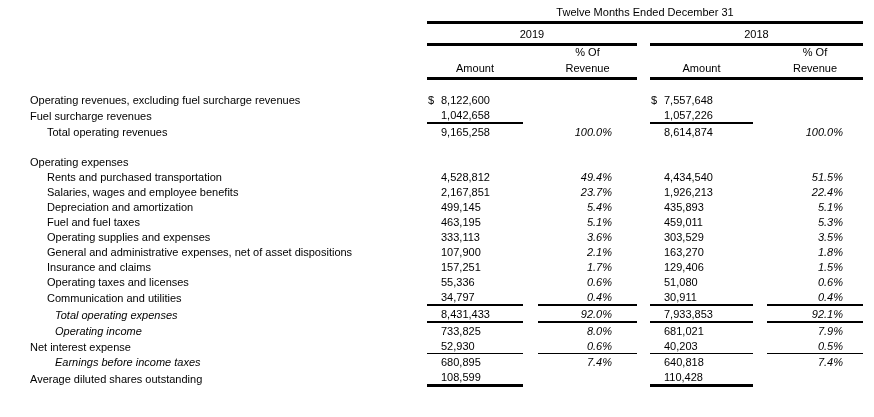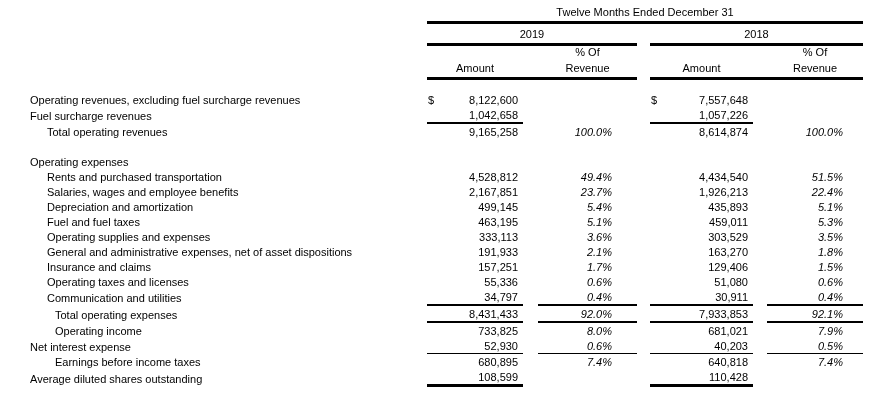--- a/index.html
+++ b/index.html
@@ -20,23 +20,23 @@
   tr.h-sub2  td{height:16px;padding-bottom:2px;}
   tr.spacer  td{height:12px;}
   tr.blank   td{height:15px;}
   .bold{font-weight:normal;}
   .ctr{text-align:center;}
   .bb3{border-bottom:3px solid #000;}
   
   .lbl{text-align:left;}
   .ind0{padding-left:30px;margin-left:36px;}
   .ind1{padding-left:47px;}
-  .ind2{padding-left:55px;}
+  .ind2{padding-left:55px;font-style:italic;}
   .d{text-align:left;padding-left:1px;}
-  .a{text-align:right;padding-right:5px;}
+  .a{text-align:left;padding-right:5px;}
   .p{text-align:right;font-style:italic;}
   .p1v{padding-right:25px;}
   .p2v{padding-right:20px;}
   
   .r-thin{border-bottom:1px solid #000;}
   .r-medium{border-bottom:2px solid #000;}
   .r-thick{border-bottom:3px solid #000;}
 </style>
 </head>
 <body>
@@ -197,21 +197,21 @@
         <td class="p p1v">3.6%</td>
         <td class="g"></td>
         <td class="d"></td>
         <td class="a">303,529</td>
         <td class="g"></td>
         <td class="p p2v">3.5%</td>
       </tr>
       <tr>
         <td class="lbl ind1">General and administrative expenses, net of asset dispositions</td>
         <td class="d"></td>
-        <td class="a">191,933</td>
+        <td class="a">107,900</td>
         <td class="g"></td>
         <td class="p p1v">2.1%</td>
         <td class="g"></td>
         <td class="d"></td>
         <td class="a">163,270</td>
         <td class="g"></td>
         <td class="p p2v">1.8%</td>
       </tr>
       <tr>
         <td class="lbl ind1">Insurance and claims</td>

